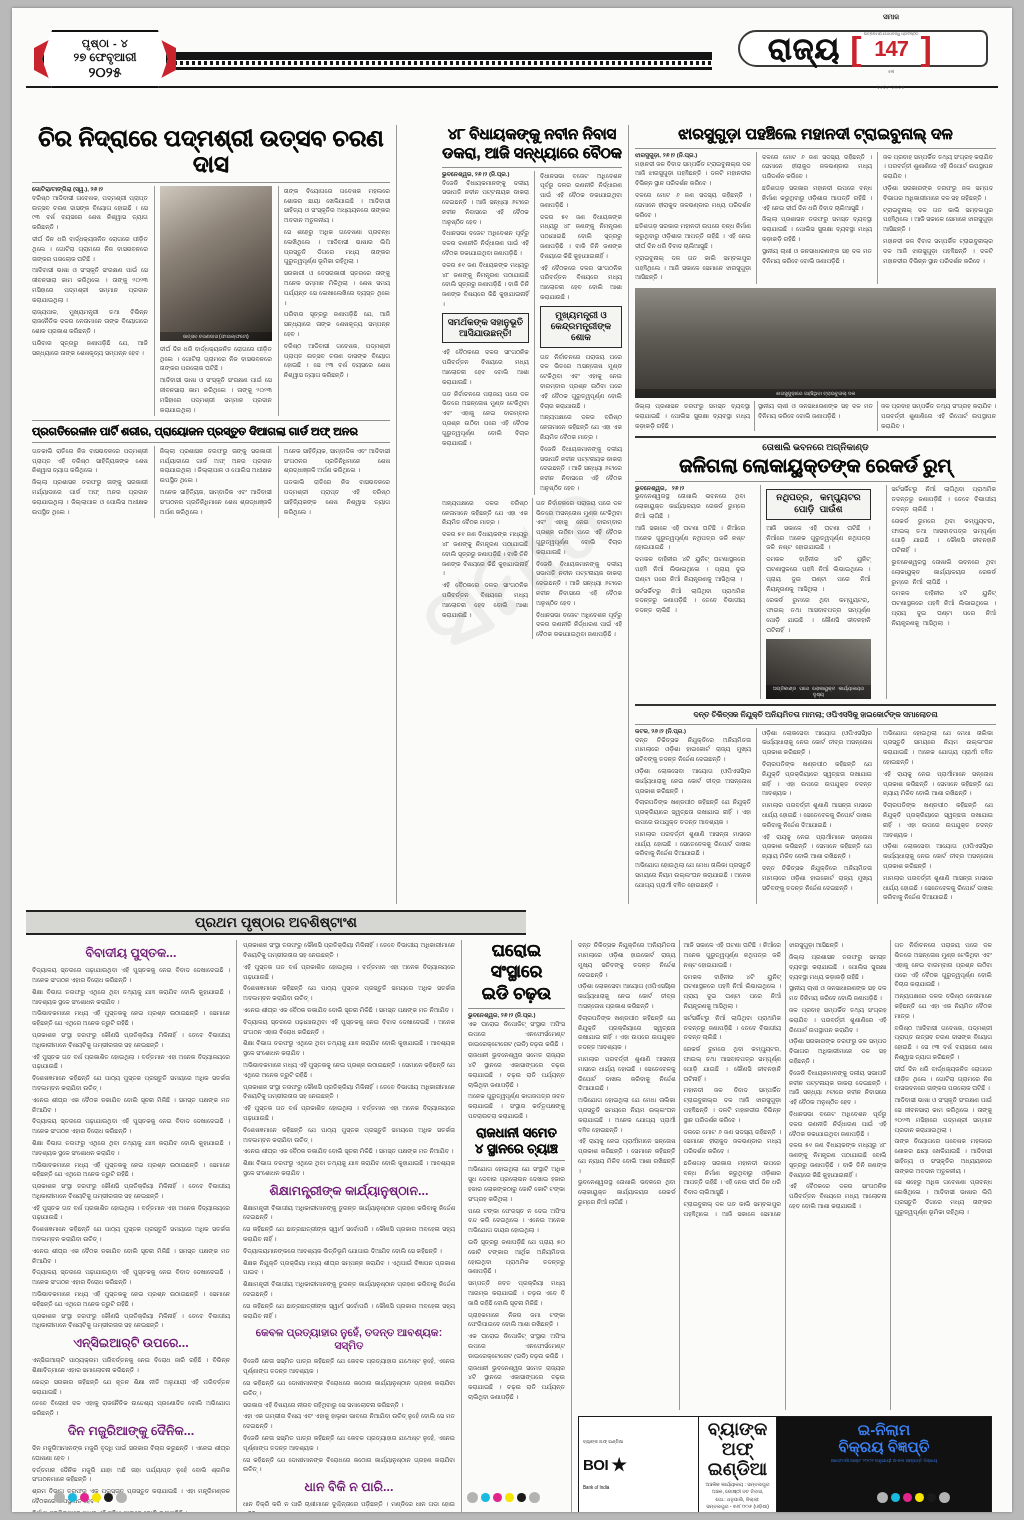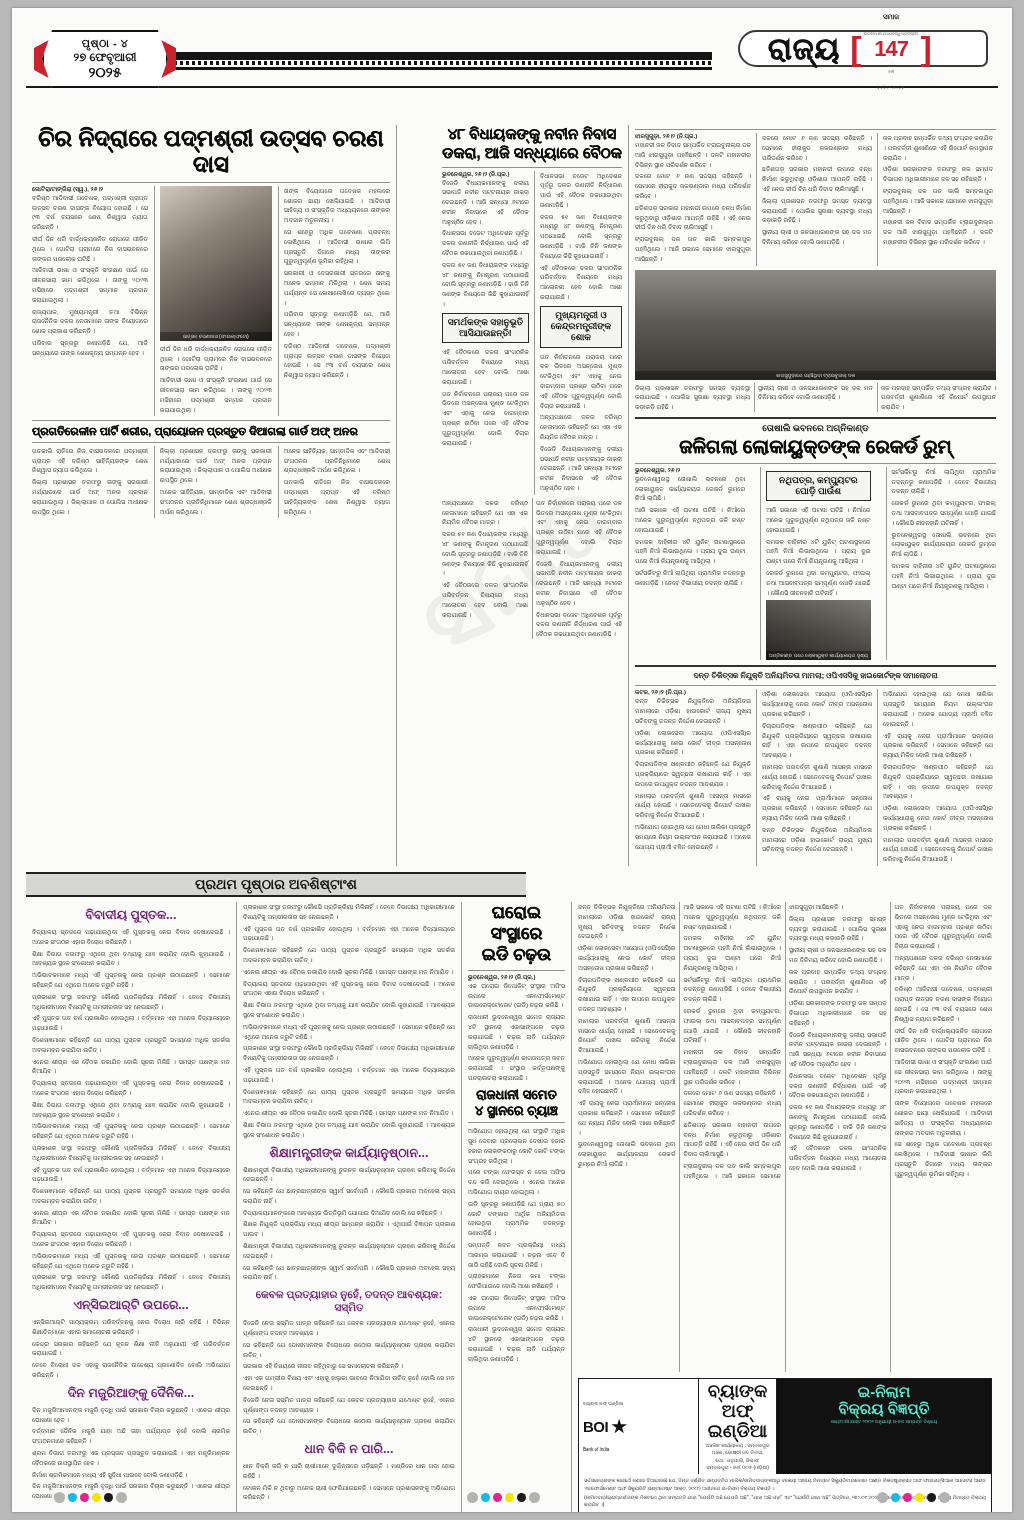--- a/index.html
+++ b/index.html
@@ -108,21 +108,21 @@
   .ad-top { display:flex; align-items:stretch; }
   .ad-bank { width:120px; border-right:1px solid #1b1b1b; padding:4px; display:flex; flex-direction:column; justify-content:center;gap:12px;}
   .ad-bank .boi-row { display:flex; align-items:center; gap:3px;}
   .ad-bank .hindi { font-size:4.5px; color:#111; line-height:1.2;}
   .ad-bank .boi { font-size:15px; font-weight:bold; color:#111; letter-spacing:-.5px;}
   .star { width:16px;height:16px;background:#111;
     clip-path:polygon(50% 0,61% 35%,98% 35%,68% 57%,79% 91%,50% 70%,21% 91%,32% 57%,2% 35%,39% 35%);}
   .ad-name { flex:1; padding:3px 6px; }
   .ad-name .big { font-size:18px; font-weight:bold; color:#111; text-align:center; line-height:1.1;}
   .ad-name .addr { font-size:5px; color:#222; text-align:center; line-height:1.4; margin-top:1px;}
-  .ad-eauction { width:215px; border-left:1px solid #1b1b1b; background:#111; color:#5eead4;
+  .ad-eauction { width:215px; border-left:1px solid #1b1b1b; background:#111; color:#3b82f6;
     text-align:center; padding:4px 3px; }
   .ad-eauction .l1 { font-size:15px; font-weight:bold; line-height:1.15;}
   .ad-eauction .l2 { font-size:15px; font-weight:bold; line-height:1.15;}
   .ad-eauction .l3 { font-size:4.6px; margin-top:2px; line-height:1.3;}
   .ad-body { padding:3px 5px; }
   .ad-body .p { font-size:5px; line-height:1.45; color:#151515; text-align:justify; margin:0 0 2px;}
 
   
   .regrow { position:absolute; bottom:6px; left:0; right:0; height:14px; }
   .regmark { position:absolute; display:flex; align-items:center; gap:3px; }
@@ -267,20 +267,21 @@
           <p>ଏହି ବୈଠକରେ ଦଳର ସାଂଗଠନିକ ପରିବର୍ତ୍ତନ ବିଷୟରେ ମଧ୍ୟ ଆଲୋଚନା ହେବ ବୋଲି ଆଶା କରାଯାଉଛି ।</p>
           <p>ଗତ ନିର୍ବାଚନରେ ପରାଜୟ ପରେ ଦଳ ଭିତରେ ଅସନ୍ତୋଷ ମୁଣ୍ଡ ଟେକିଥିବା ଏବଂ ଏହାକୁ ନେଇ ବାରମ୍ବାର ପ୍ରଶ୍ନ ଉଠିବା ପରେ ଏହି ବୈଠକ ଗୁରୁତ୍ୱପୂର୍ଣ୍ଣ ବୋଲି ବିଚାର କରାଯାଉଛି ।</p>
           <p>ବିଜେଡି ବିଧାୟକମାନଙ୍କୁ ଦଳୀୟ ସଭାପତି ନବୀନ ପଟ୍ଟନାୟକ ଡାକରା ଦେଇଛନ୍ତି । ଆଜି ସନ୍ଧ୍ୟା ୬ଟାରେ ନବୀନ ନିବାସରେ ଏହି ବୈଠକ ଅନୁଷ୍ଠିତ ହେବ ।</p>
           <p>ବିଧାନସଭା ବଜେଟ ଅଧିବେଶନ ପୂର୍ବରୁ ଦଳର ରଣନୀତି ନିର୍ଦ୍ଧାରଣ ପାଇଁ ଏହି ବୈଠକ ଡକାଯାଇଥିବା ଜଣାପଡ଼ିଛି ।</p>
         </div>
       </div>
 
       <div class="col vline" style="width:374px;">
 
         <div>
+          <div class="hl" style="font-size:15.5px;line-height:1.2;">ଝାରସୁଗୁଡ଼ା ପହଞ୍ଚିଲେ ମହାନଦୀ ଟ୍ରାଇବୁନାଲ୍ ଦଳ</div>
           <div class="hline" style="margin:4px 0 3px;"></div>
           <div style="display:flex;gap:5px;">
             <div style="width:116px;">
               <div class="byline">ଝାରସୁଗୁଡ଼ା, ୨୬।୨ (ନି.ପ୍ର.)</div>
               <div class="od">
                 <p>ମହାନଦୀ ଜଳ ବିବାଦ ସମ୍ପର୍କିତ ଟ୍ରାଇବୁନାଲ୍‌ର ଦଳ ଆଜି ଝାରସୁଗୁଡ଼ା ପହଞ୍ଚିଛନ୍ତି । ଦଳଟି ମହାନଦୀର ବିଭିନ୍ନ ସ୍ଥାନ ପରିଦର୍ଶନ କରିବେ ।</p>
                   <p>ଦଳରେ ମୋଟ ୬ ଜଣ ସଦସ୍ୟ ରହିଛନ୍ତି । ସେମାନେ ହୀରାକୁଦ ଜଳଭଣ୍ଡାର ମଧ୍ୟ ପରିଦର୍ଶନ କରିବେ ।</p>
                   <p>ଛତିଶଗଡ଼ ସରକାର ମହାନଦୀ ଉପରେ ବନ୍ଧ ନିର୍ମାଣ କରୁଥିବାରୁ ଓଡ଼ିଶାର ଆପତ୍ତି ରହିଛି । ଏହି ନେଇ ଦୀର୍ଘ ଦିନ ଧରି ବିବାଦ ଚାଲିଆସୁଛି ।</p>
                   <p>ଟ୍ରାଇବୁନାଲ୍ ଦଳ ଗତ କାଲି ସମ୍ବଲପୁର ପହଞ୍ଚିଥିଲେ । ଆଜି ସକାଳେ ସେମାନେ ଝାରସୁଗୁଡ଼ା ଆସିଛନ୍ତି ।</p>
               </div>
@@ -311,21 +312,21 @@
               <p>ଜଳ ପ୍ରବାହ ସମ୍ପର୍କିତ ତଥ୍ୟ ସଂଗ୍ରହ କରାଯିବ । ପରବର୍ତ୍ତୀ ଶୁଣାଣିରେ ଏହି ରିପୋର୍ଟ ଉପସ୍ଥାପନ କରାଯିବ ।</p>
           </div>
         </div>
 
         <div class="hline" style="margin:5px 0 4px;border-top-width:2px;border-color:#333;"></div>
 
         <div>
           <div class="kicker">ତୋଷାଲି ଭବନରେ ଅଗ୍ନିକାଣ୍ଡ</div>
           <div class="hl" style="font-size:19px;line-height:1.2;">ଜଳିଗଲା ଲୋକାୟୁକ୍ତଙ୍କ ରେକର୍ଡ ରୁମ୍</div>
           <div class="hline" style="margin:4px 0 3px;"></div>
-          <div style="display:flex;gap:15px;">
+          <div style="display:flex;gap:15px;font-family:Liberation Mono, monospace;">
             <div style="width:116px;">
               <div class="byline">ଭୁବନେଶ୍ୱର, ୨୬।୨</div>
               <div class="od">
                 <p>ଭୁବନେଶ୍ୱରସ୍ଥ ତୋଷାଲି ଭବନରେ ଥିବା ଲୋକାୟୁକ୍ତ କାର୍ଯ୍ୟାଳୟର ରେକର୍ଡ ରୁମ୍‌ରେ ନିଆଁ ଲାଗିଛି ।</p>
                   <p>ଆଜି ସକାଳେ ଏହି ଘଟଣା ଘଟିଛି । ନିଆଁରେ ଅନେକ ଗୁରୁତ୍ୱପୂର୍ଣ୍ଣ ନଥିପତ୍ର ଜଳି ନଷ୍ଟ ହୋଇଯାଇଛି ।</p>
                   <p>ଦମକଳ ବାହିନୀର ୪ଟି ୟୁନିଟ୍ ଘଟଣାସ୍ଥଳରେ ପହଞ୍ଚି ନିଆଁ ଲିଭାଇଥିଲେ । ପ୍ରାୟ ଦୁଇ ଘଣ୍ଟା ପରେ ନିଆଁ ନିୟନ୍ତ୍ରଣକୁ ଆସିଥିଲା ।</p>
                   <p>ସର୍ଟସର୍କିଟରୁ ନିଆଁ ଲାଗିଥିବା ପ୍ରାଥମିକ ତଦନ୍ତରୁ ଜଣାପଡ଼ିଛି । ତେବେ ବିଭାଗୀୟ ତଦନ୍ତ ଚାଲିଛି ।</p>
               </div>
             </div>
             <div class="vline" style="width:116px;padding-left:5px;">

